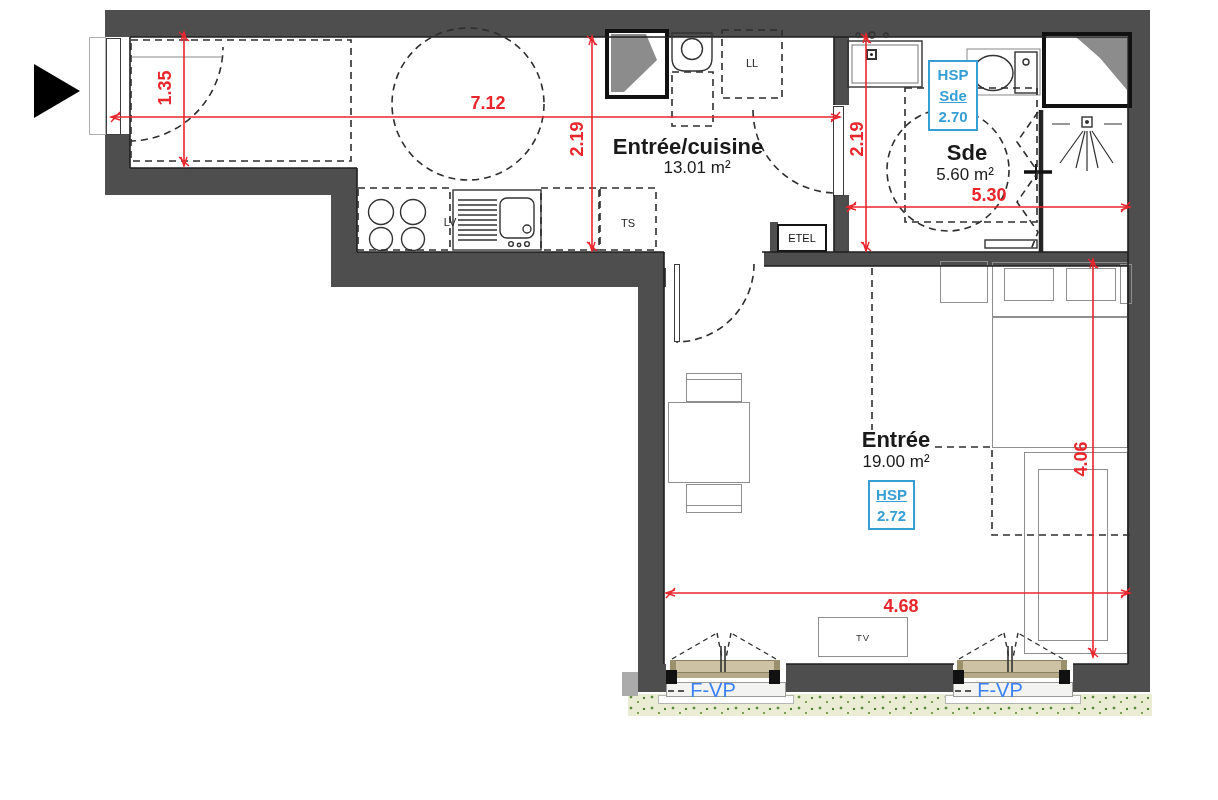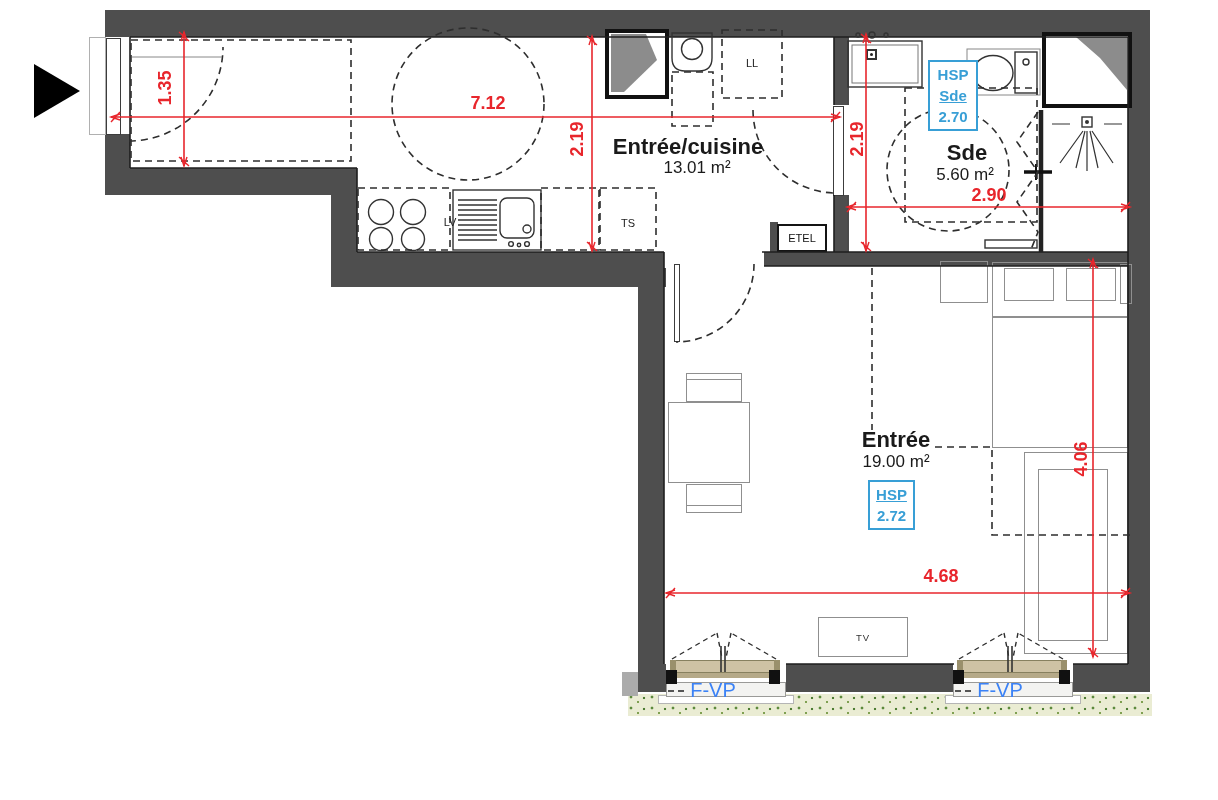--- a/index.html
+++ b/index.html
@@ -219,23 +219,23 @@
   <div class="lbl room-area" style="left:896px;top:462px;">19.00 m²</div>
 
   <div class="lbl small" style="left:752px;top:63px;">LL</div>
   <div class="lbl small" style="left:450px;top:222px;">LV</div>
   <div class="lbl small" style="left:628px;top:223px;">TS</div>
 
   <div class="lbl dim rot" style="left:165px;top:88px;">1.35</div>
   <div class="lbl dim" style="left:488px;top:103px;">7.12</div>
   <div class="lbl dim rot" style="left:577px;top:139px;">2.19</div>
   <div class="lbl dim rot" style="left:857px;top:139px;">2.19</div>
-  <div class="lbl dim" style="left:989px;top:195px;">2.90</div>
+  <div class="lbl dim" style="left:989px;top:195px;">5.30</div>
   <div class="lbl dim rot" style="left:1081px;top:459px;">4.06</div>
-  <div class="lbl dim" style="left:901px;top:576px;margin-left:40px;">4.68</div>
+  <div class="lbl dim" style="left:901px;top:606px;">4.68</div>
 
   <div class="hspbox" style="left:928px;top:60px;width:50px;">
     <div>HSP</div>
     <div class="u">Sde</div>
     <div>2.70</div>
   </div>
   <div class="hspbox" style="left:868px;top:480px;width:47px;">
     <div class="u">HSP</div>
     <div>2.72</div>
   </div>

